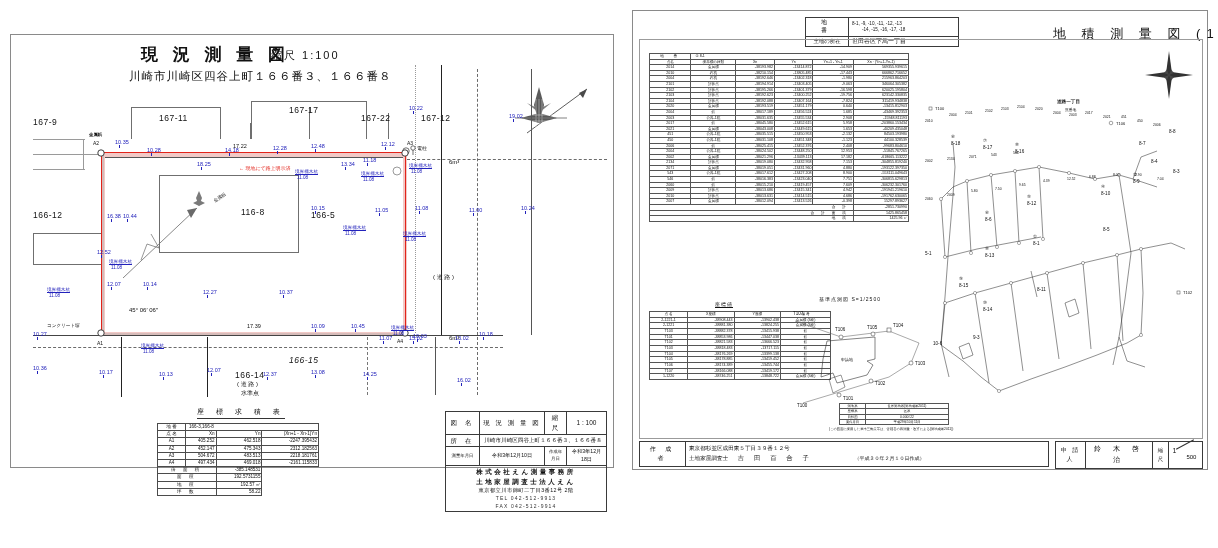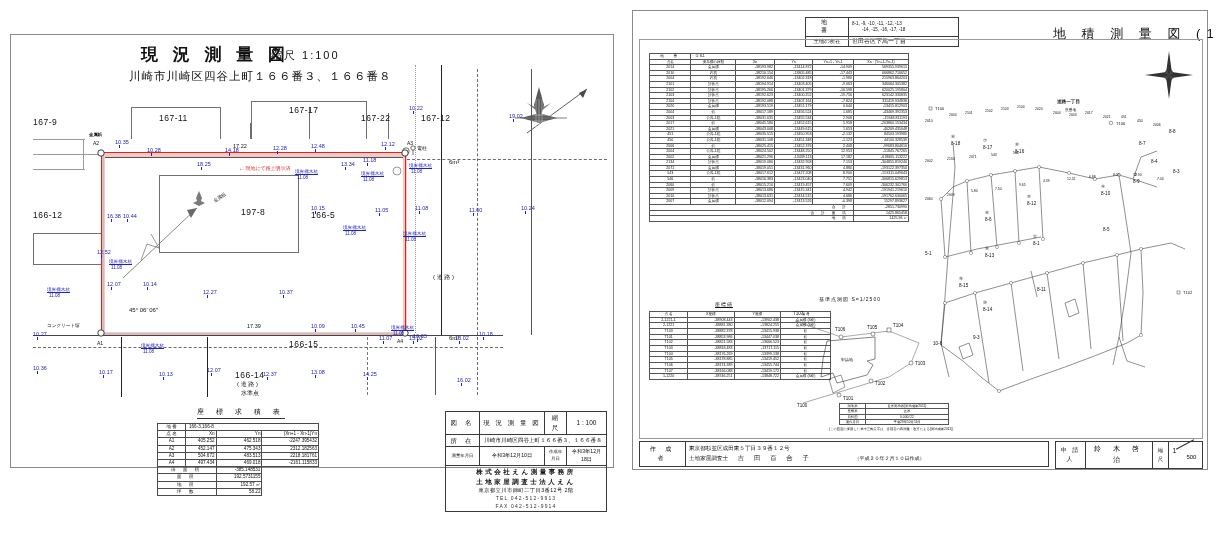--- a/index.html
+++ b/index.html
@@ -164,23 +164,23 @@
     <div class="lnt" style="left:22px; top:104px; width:52px; height:1px;"></div>
     <div class="lnt" style="left:72px; top:104px; width:1px; height:30px;"></div>
     <div class="lnt" style="left:22px; top:134px; width:52px; height:1px;"></div>
 
     <div class="pnum" style="left:22px;  top:82px;">167-9</div>
     <div class="pnum" style="left:148px; top:78px;">167-11</div>
     <div class="pnum" style="left:278px; top:70px;">167-17</div>
     <div class="pnum" style="left:350px; top:78px;">167-22</div>
     <div class="pnum" style="left:410px; top:78px;">167-12</div>
     <div class="pnum" style="left:22px;  top:175px;">166-12</div>
-    <div class="pnum" style="left:230px; top:172px;">197-8</div>
+    <div class="pnum" style="left:230px; top:172px;">116-8</div>
     <div class="pnum" style="left:300px; top:175px;">166-5</div>
-    <div class="pnum" style="left:278px; top:304px;">166-15</div>
+    <div class="pnum" style="left:278px; top:320px;font-style:italic;">166-15</div>
     <div class="pnum" style="left:224px; top:335px;">166-14</div>
     <div class="dimk" style="left:226px; top:345px; font-size:6px;">( 道 路 )</div>
     <div class="dimk" style="left:230px; top:354px; font-size:6px;">水準点</div>
     <div class="dimk" style="left:422px; top:238px; font-size:6px;">( 道 路 )</div>
 
     <div class="pinkband" style="left:90px;  top:118px; width:306px; height:4px;"></div>
     <div class="redln" style="left:90px;  top:117px; width:306px; height:1px;"></div>
     <div class="ln" style="left:90px;  top:122px; width:306px; height:0.7px; background:#555;"></div>
     <div class="lnt" style="left:22px;  top:119px; width:70px;  height:1px;"></div>
 

